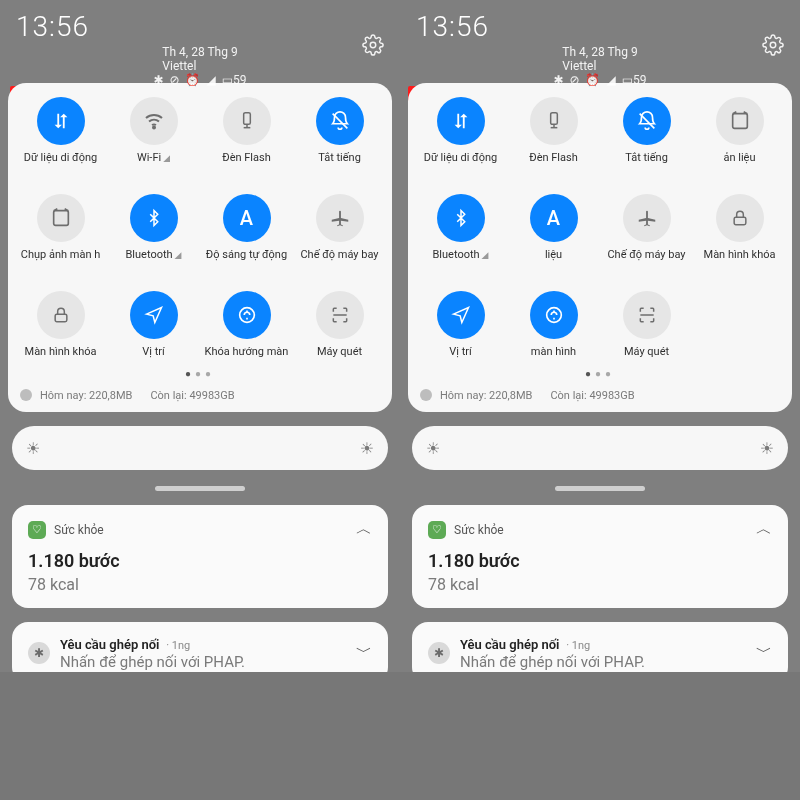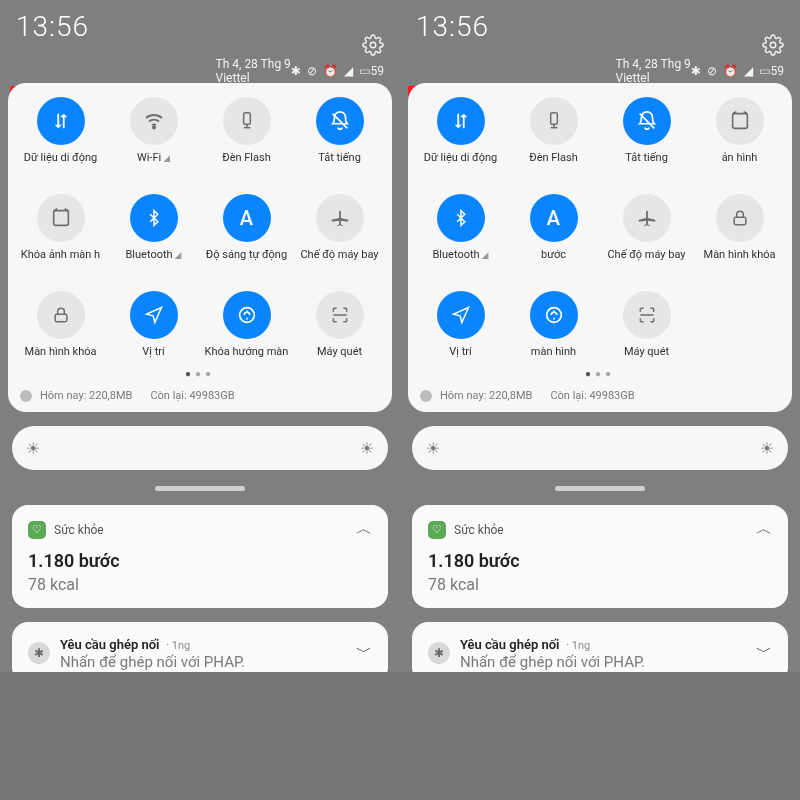--- a/index.html
+++ b/index.html
@@ -24,21 +24,21 @@
     pointer-events:none;
   }
   .status {
     height: 75px;
     padding: 10px 16px 0 16px;
     color: #fff;
     position:relative;
     z-index:3;
   }
   .status .time { font-size: 28px; font-weight: 300; letter-spacing: 1px; }
-  .status .row2 { display:flex; justify-content:flex-end; align-items:center; margin-top:14px; }
+  .status .row2 { display:flex; justify-content:space-between; align-items:center; margin-top:2px;flex-direction:column; }
   .status .date { font-size: 12px; opacity:.9; }
   .status .carrier { font-size: 12px; opacity:.9; }
   .status .icons { display:flex; gap:6px; align-items:center; font-size:12px; opacity:.9; }
   .gear { position:absolute; top:34px; right:16px; color:#fff; opacity:.9; }
 
   .panel {
     margin: 8px 8px 0 8px;
     background: #f7f7f7;
     border-radius: 18px;
     padding: 14px 6px 10px 6px;
@@ -66,21 +66,21 @@
   }
   .circle.on  { background:#0a84ff; color:#fff; }
   .circle.off { background:#e6e6e6; color:#6e6e6e; }
   .tri { font-size:9px; color:#9a9a9a; margin-left:2px; }
 
   .dots { text-align:center; margin-top:10px; color:#a8a8a8; font-size:10px; letter-spacing:4px; }
   .dots .active{ color:#555; }
 
   .usage {
     margin:10px 6px 0 6px;
-    display:flex; align-items:flex-end; gap:8px;
+    display:flex; align-items:flex-start; gap:8px;
     font-size:11px; color:#7a7a7a;
   }
   .usage .dot{ width:12px;height:12px;border-radius:50%;background:#bdbdbd; }
 
   .brightness {
     margin:14px 12px 0 12px;
     background:#f7f7f7; border-radius:26px; height:44px;
     display:flex; align-items:center; justify-content:space-between; padding:0 14px;
     position:relative; z-index:2;
     color:#7a7a7a;
@@ -199,21 +199,21 @@
           </div>
           <div class="lbl">Tắt tiếng</div>
         </div>
         <div class="tile">
           <div class="circle off">
             <svg width="22" height="22" viewBox="0 0 24 24" fill="none" stroke="currentColor" stroke-width="1.8">
               <rect x="4" y="4" width="16" height="16" rx="2"></rect>
               <path d="M4 4l4-2M20 4l-4-2"></path>
             </svg>
           </div>
-          <div class="lbl">Khóa ảnh màn h</div>
+          <div class="lbl">Chụp ảnh màn h</div>
         </div>
         <div class="tile">
           <div class="circle on">
             <svg width="18" height="22" viewBox="0 0 24 24" fill="none" stroke="currentColor" stroke-width="2">
               <path d="M7 7l10 10-5 5V2l5 5L7 17"></path>
             </svg>
           </div>
           <div class="lbl">Bluetooth<span class="tri">◢</span></div>
         </div>
         <div class="tile">
@@ -361,35 +361,35 @@
           </div>
           <div class="lbl">Tắt tiếng</div>
         </div>
         <div class="tile">
           <div class="circle off">
             <svg width="22" height="22" viewBox="0 0 24 24" fill="none" stroke="currentColor" stroke-width="1.8">
               <rect x="4" y="4" width="16" height="16" rx="2"></rect>
               <path d="M4 4l4-2M20 4l-4-2"></path>
             </svg>
           </div>
-          <div class="lbl">ản hình</div>
+          <div class="lbl">ản liệu</div>
         </div>
         <div class="tile">
           <div class="circle on">
             <svg width="18" height="22" viewBox="0 0 24 24" fill="none" stroke="currentColor" stroke-width="2">
               <path d="M7 7l10 10-5 5V2l5 5L7 17"></path>
             </svg>
           </div>
           <div class="lbl">Bluetooth<span class="tri">◢</span></div>
         </div>
         <div class="tile">
           <div class="circle on">
             <span style="font-size:20px;font-weight:500">A</span>
           </div>
-          <div class="lbl">bước</div>
+          <div class="lbl">liệu</div>
         </div>
         <div class="tile">
           <div class="circle off">
             <svg width="22" height="22" viewBox="0 0 24 24" fill="currentColor">
               <path d="M21 14l-8-2V5a1 1 0 0 0-2 0v7l-8 2v2l8-1v4l-2 1v1l3-1 3 1v-1l-2-1v-4l8 1z"></path>
             </svg>
           </div>
           <div class="lbl">Chế độ máy bay</div>
         </div>
         <div class="tile">

